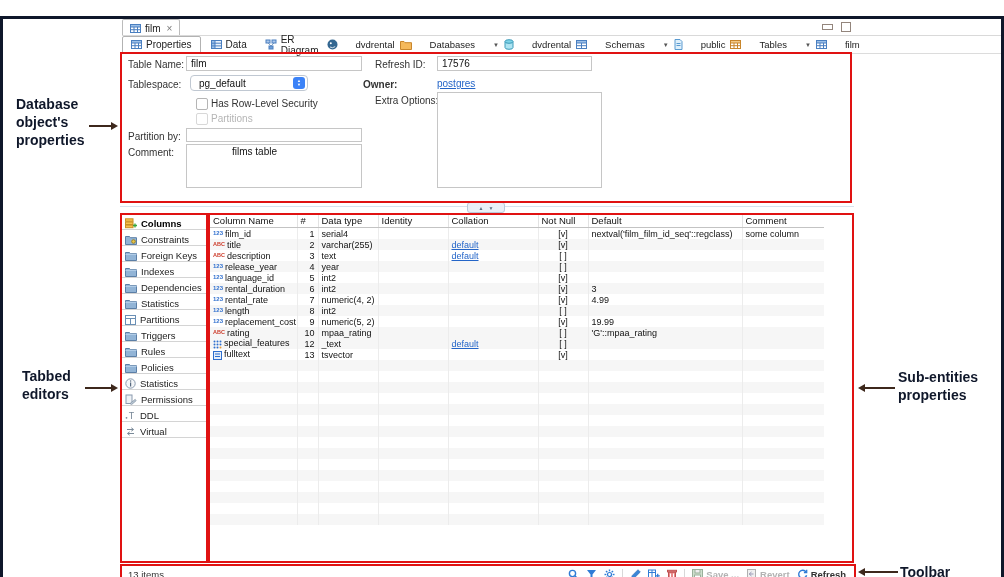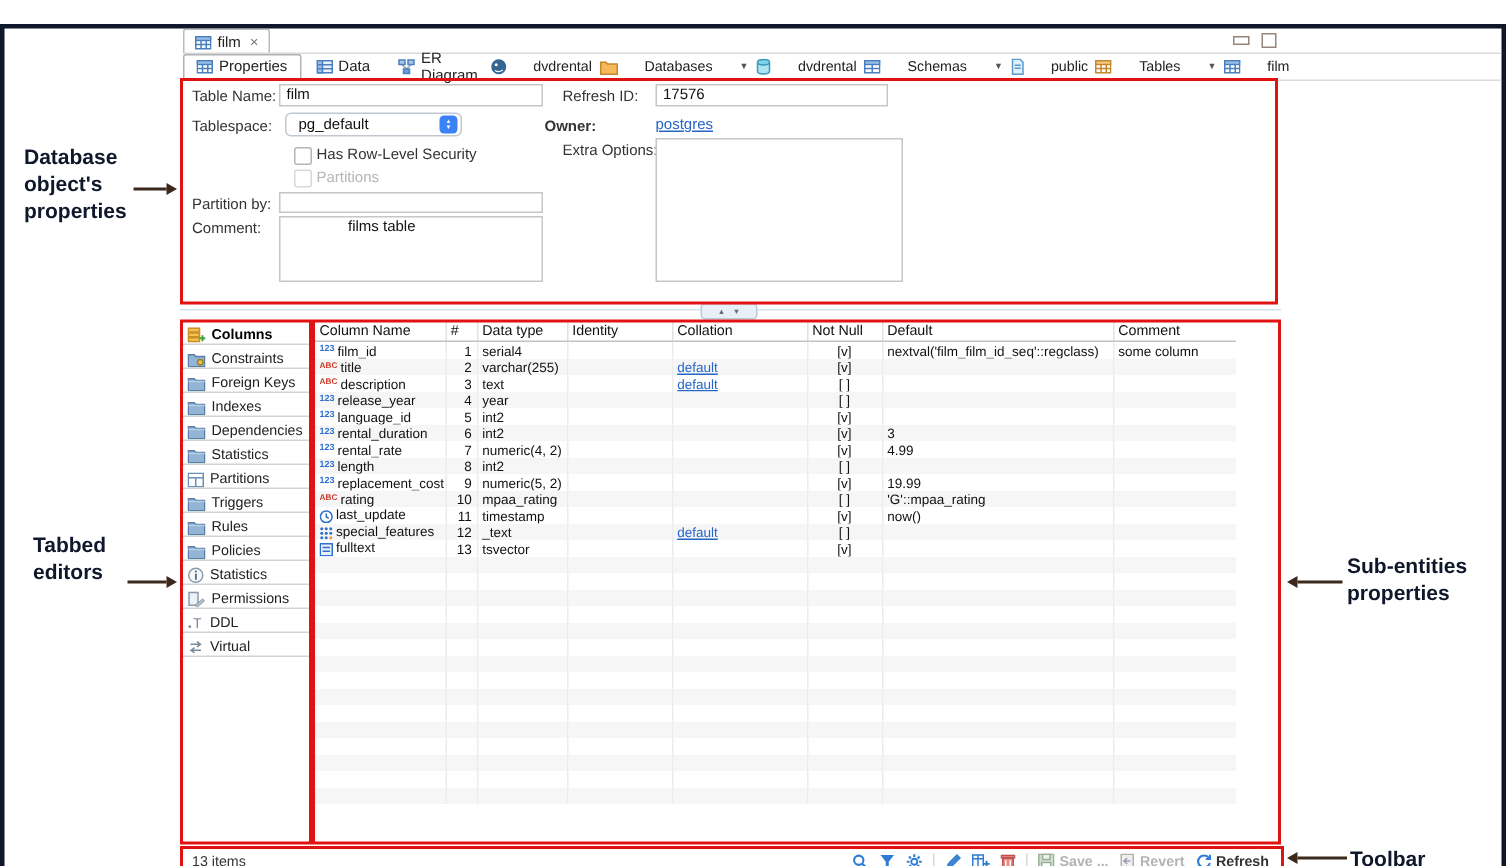--- a/index.html
+++ b/index.html
@@ -523,35 +523,20 @@
                 <span class="ti ti-abc">ABC</span>
               </span><span>rating</span></td>
             <td class="c-num">10</td>
             <td>mpaa_rating</td>
             <td></td>
             <td></td>
             <td class="c-nn">[ ]</td>
             <td>'G'::mpaa_rating</td>
             <td></td>
           </tr>
-          <tr class="">
-            <td><span class="ic">
-                <svg width="9" height="9" viewBox="0 0 9 9" style="margin-right:2px">
-                  <circle cx="4.5" cy="4.5" r="3.9" fill="#fff" stroke="#2f6fce"></circle>
-                  <path d="M4.5 2.3 v2.2 l1.6 1" stroke="#2f6fce" fill="none"></path>
-                </svg>
-              </span><span>last_update</span></td>
-            <td class="c-num">11</td>
-            <td>timestamp</td>
-            <td></td>
-            <td></td>
-            <td class="c-nn">[v]</td>
-            <td>now()</td>
-            <td></td>
-          </tr>
           <tr class="even">
             <td><span class="ic">
                 <svg width="9" height="9" viewBox="0 0 9 9" style="margin-right:2px">
                   <g fill="#2f6fce">
                     <circle cx="1.5" cy="1.5" r="1"></circle>
                     <circle cx="4.5" cy="1.5" r="1"></circle>
                     <circle cx="7.5" cy="1.5" r="1"></circle>
                     <circle cx="1.5" cy="4.5" r="1"></circle>
                     <circle cx="4.5" cy="4.5" r="1"></circle>
                     <circle cx="7.5" cy="4.5" r="1"></circle>
@@ -840,21 +825,21 @@
   <div class="redbox" style="left:117px;top:545px;width:736px;height:21px;"></div>
 
   <div class="ann" style="left:13px;top:76px;">
     <div>Database</div>
     <div>object's</div>
     <div>properties</div>
   </div>
   <div class="arrow" style="left:86px;top:106px;width:22px;"></div>
   <div class="ah-r" style="left:108px;top:103px;"></div>
 
-  <div class="ann" style="left:19px;top:335px;">
+  <div class="ann" style="left:19px;top:348px;">
     <div>Tabbed</div>
     <div>editors</div>
   </div>
   <div class="arrow" style="left:82px;top:368px;width:26px;"></div>
   <div class="ah-r" style="left:108px;top:365px;"></div>
 
   <div class="ann" style="left:895px;top:349px;">
     <div>Sub-entities</div>
     <div>properties</div>
   </div>

